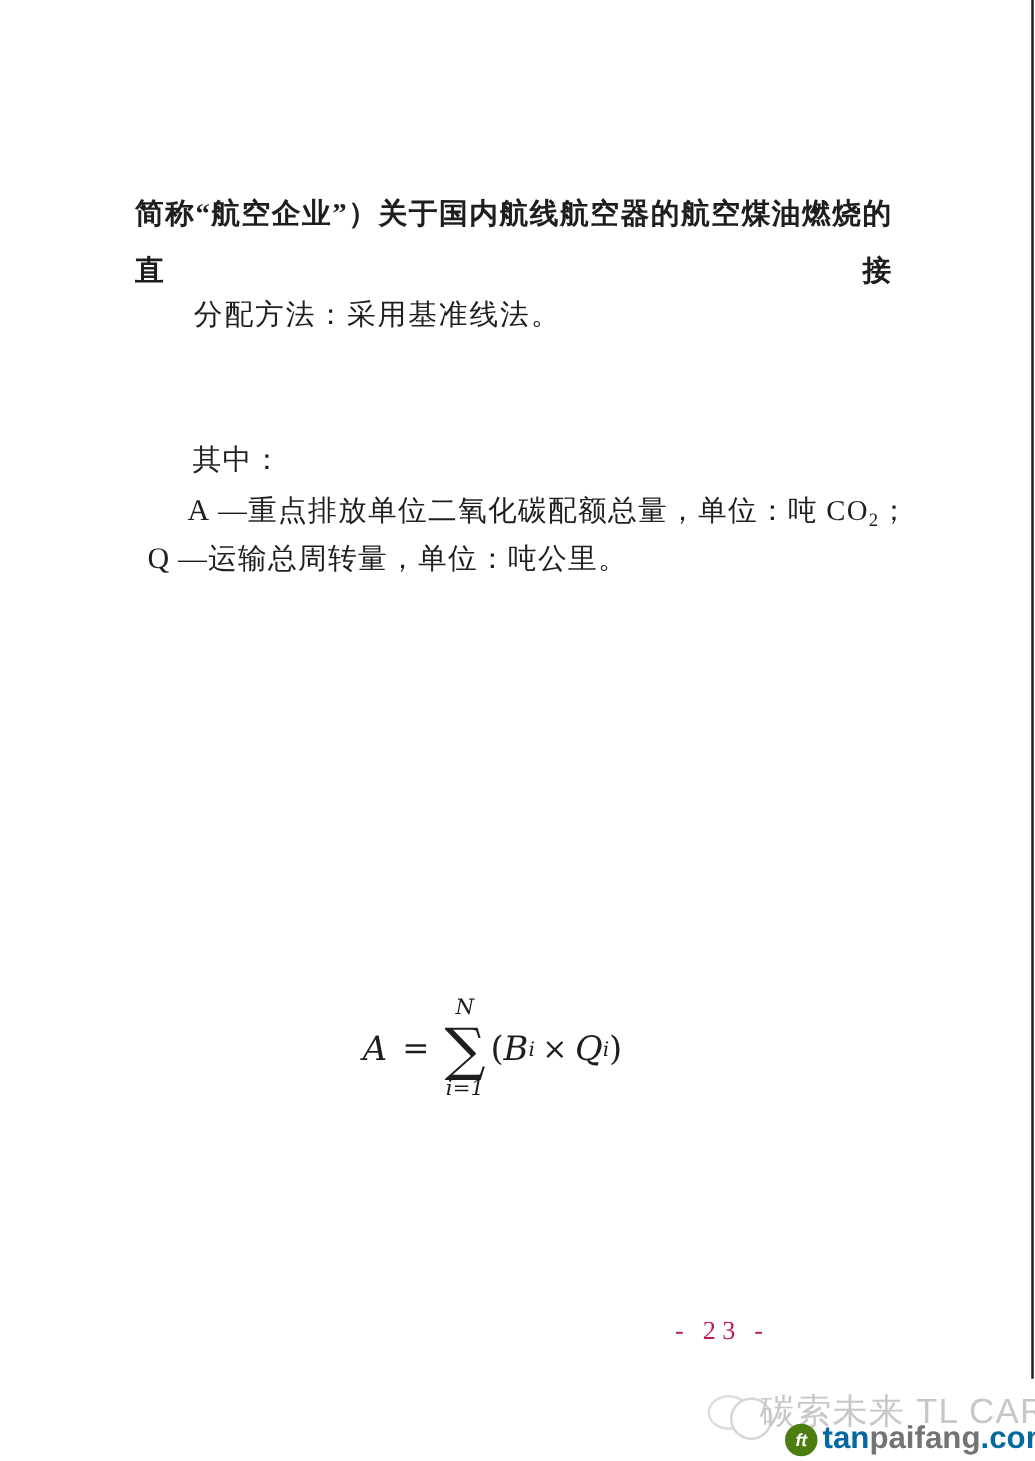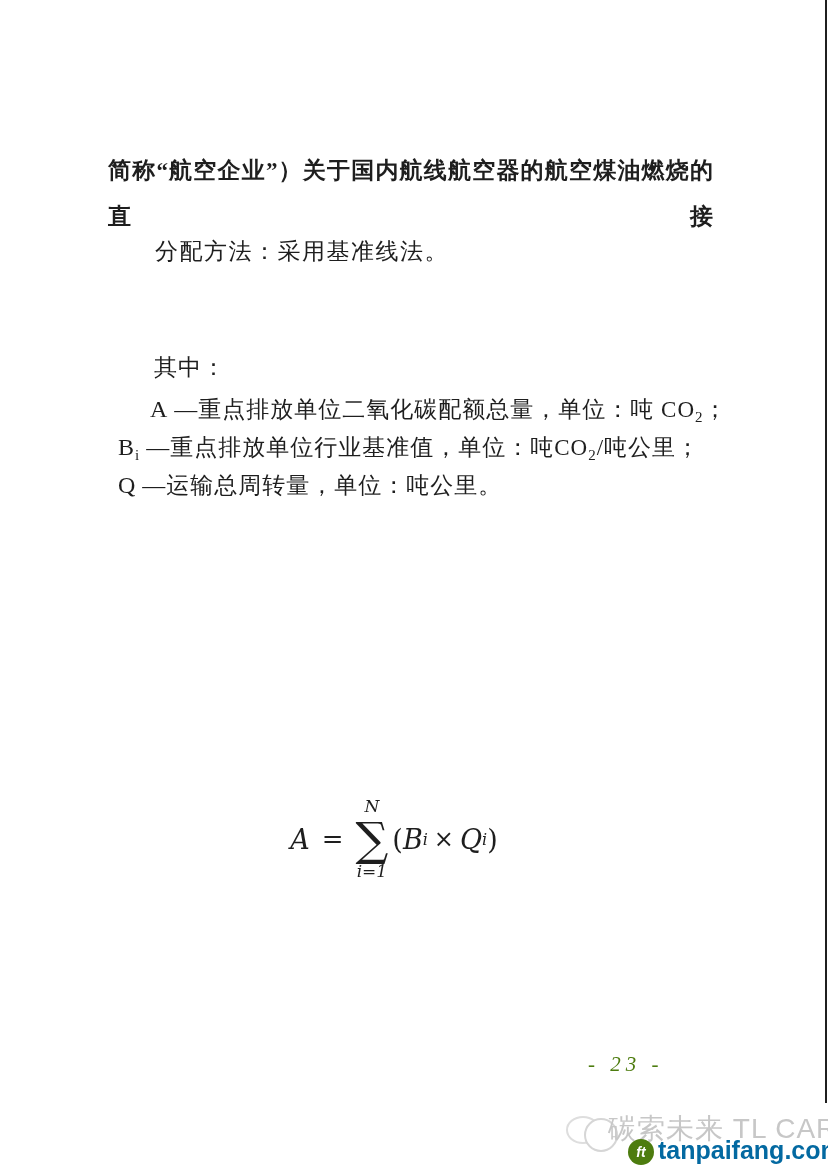--- a/index.html
+++ b/index.html
@@ -40,52 +40,51 @@
   .f-eq { font-size: 26px; margin: 0 12px; }
   .sigma-col { display: flex; flex-direction: column; align-items: center; margin-right: 4px; }
   .sigma-upper { font-style: italic; font-size: 17px; line-height: 17px; }
   .sigma-glyph { font-size: 46px; line-height: 48px; }
   .sigma-lower { font-style: italic; font-size: 17px; line-height: 17px; text-align: center; }
   .f-paren { font-size: 27px; }
   .f-sub { font-style: italic; font-size: 16px; vertical-align: -6px; }
   .f-op { font-size: 24px; margin: 0 6px; }
 
   
-  .page-number { position: absolute; left: 588px; top: 1052px; font-size: 21px; letter-spacing: 5px; color: #4d7c0f; font-style: italic; }
+  .page-number { position: absolute; left: 540px; top: 1052px; font-size: 21px; letter-spacing: 5px; color: #be185d; }
 
   
   .wm-logo { position: absolute; left: 566px; top: 1112px; width: 60px; height: 42px; }
   .wm-logo .c1 { position: absolute; left: 0; top: 4px; width: 30px; height: 24px; border: 2px solid #dedede; border-radius: 50%; background: #fff; }
   .wm-logo .c2 { position: absolute; left: 18px; top: 6px; width: 30px; height: 30px; border: 2px solid #d6d6d6; border-radius: 50%; background: #fff; }
   .wm-brand { position: absolute; left: 608px; top: 1110px; font-family: "Liberation Sans", sans-serif; font-size: 28px; line-height: 38px; color: #c7c7c7; letter-spacing: 1px; white-space: nowrap; }
   .site-icon { position: absolute; left: 628px; top: 1139px; width: 26px; height: 26px; border-radius: 50%; background: #4d7c0f; color: #ffffff; font-family: "Liberation Sans", sans-serif; font-weight: bold; font-style: italic; font-size: 14px; display: flex; align-items: center; justify-content: center; }
   .site-text { position: absolute; left: 658px; top: 1135px; font-family: "Liberation Sans", sans-serif; font-weight: bold; font-size: 25px; line-height: 30px; white-space: nowrap; }
   .site-green { color: #0369a1; }
-  .site-blue { color: #0369a1; }
+  .site-blue { color: #737373; }
 
   
   .scan-edge { position: absolute; left: 825px; top: 0; width: 2px; height: 1103px; background: #1f1f1f; }
 </style>
 </head>
 <body>
 
 <div class="page">
 
   <div class="paragraph">
     <div class="para-line justified">简称“航空企业”）关于国内航线航空器的航空煤油燃烧的直接</div>
   </div>
 
   <div class="method-line">分配方法：采用基准线法。</div>
 
 
   <div class="where-label">其中：</div>
 
   <div class="definitions">
     <div class="def-row indent-a"><span class="def-sym">A</span><sub class="small-sub"></sub><span class="def-body">—重点排放单位二氧化碳配额总量，单位：吨 CO</span><sub class="small-sub">2</sub><span>；</span></div>
-    <div class="def-row"><span class="def-sym">B</span><sub class="small-sub">i</sub><span class="def-body">—重点排放单位行业基准值，单位：吨CO</span><sub class="small-sub">2</sub><span>/吨公里；</span></div>
     <div class="def-row indent-q"><span class="def-sym">Q</span><sub class="small-sub"></sub><span class="def-body">—运输总周转量，单位：吨公里。</span><sub class="small-sub"></sub><span></span></div>
   </div>
 
   <div class="formula-wrap">
     <div class="formula">
       <span class="f-var">A</span>
       <span class="f-eq">=</span>
       <span class="sigma-col">
         <span class="sigma-upper">N</span>
         <span class="sigma-glyph">∑</span>

